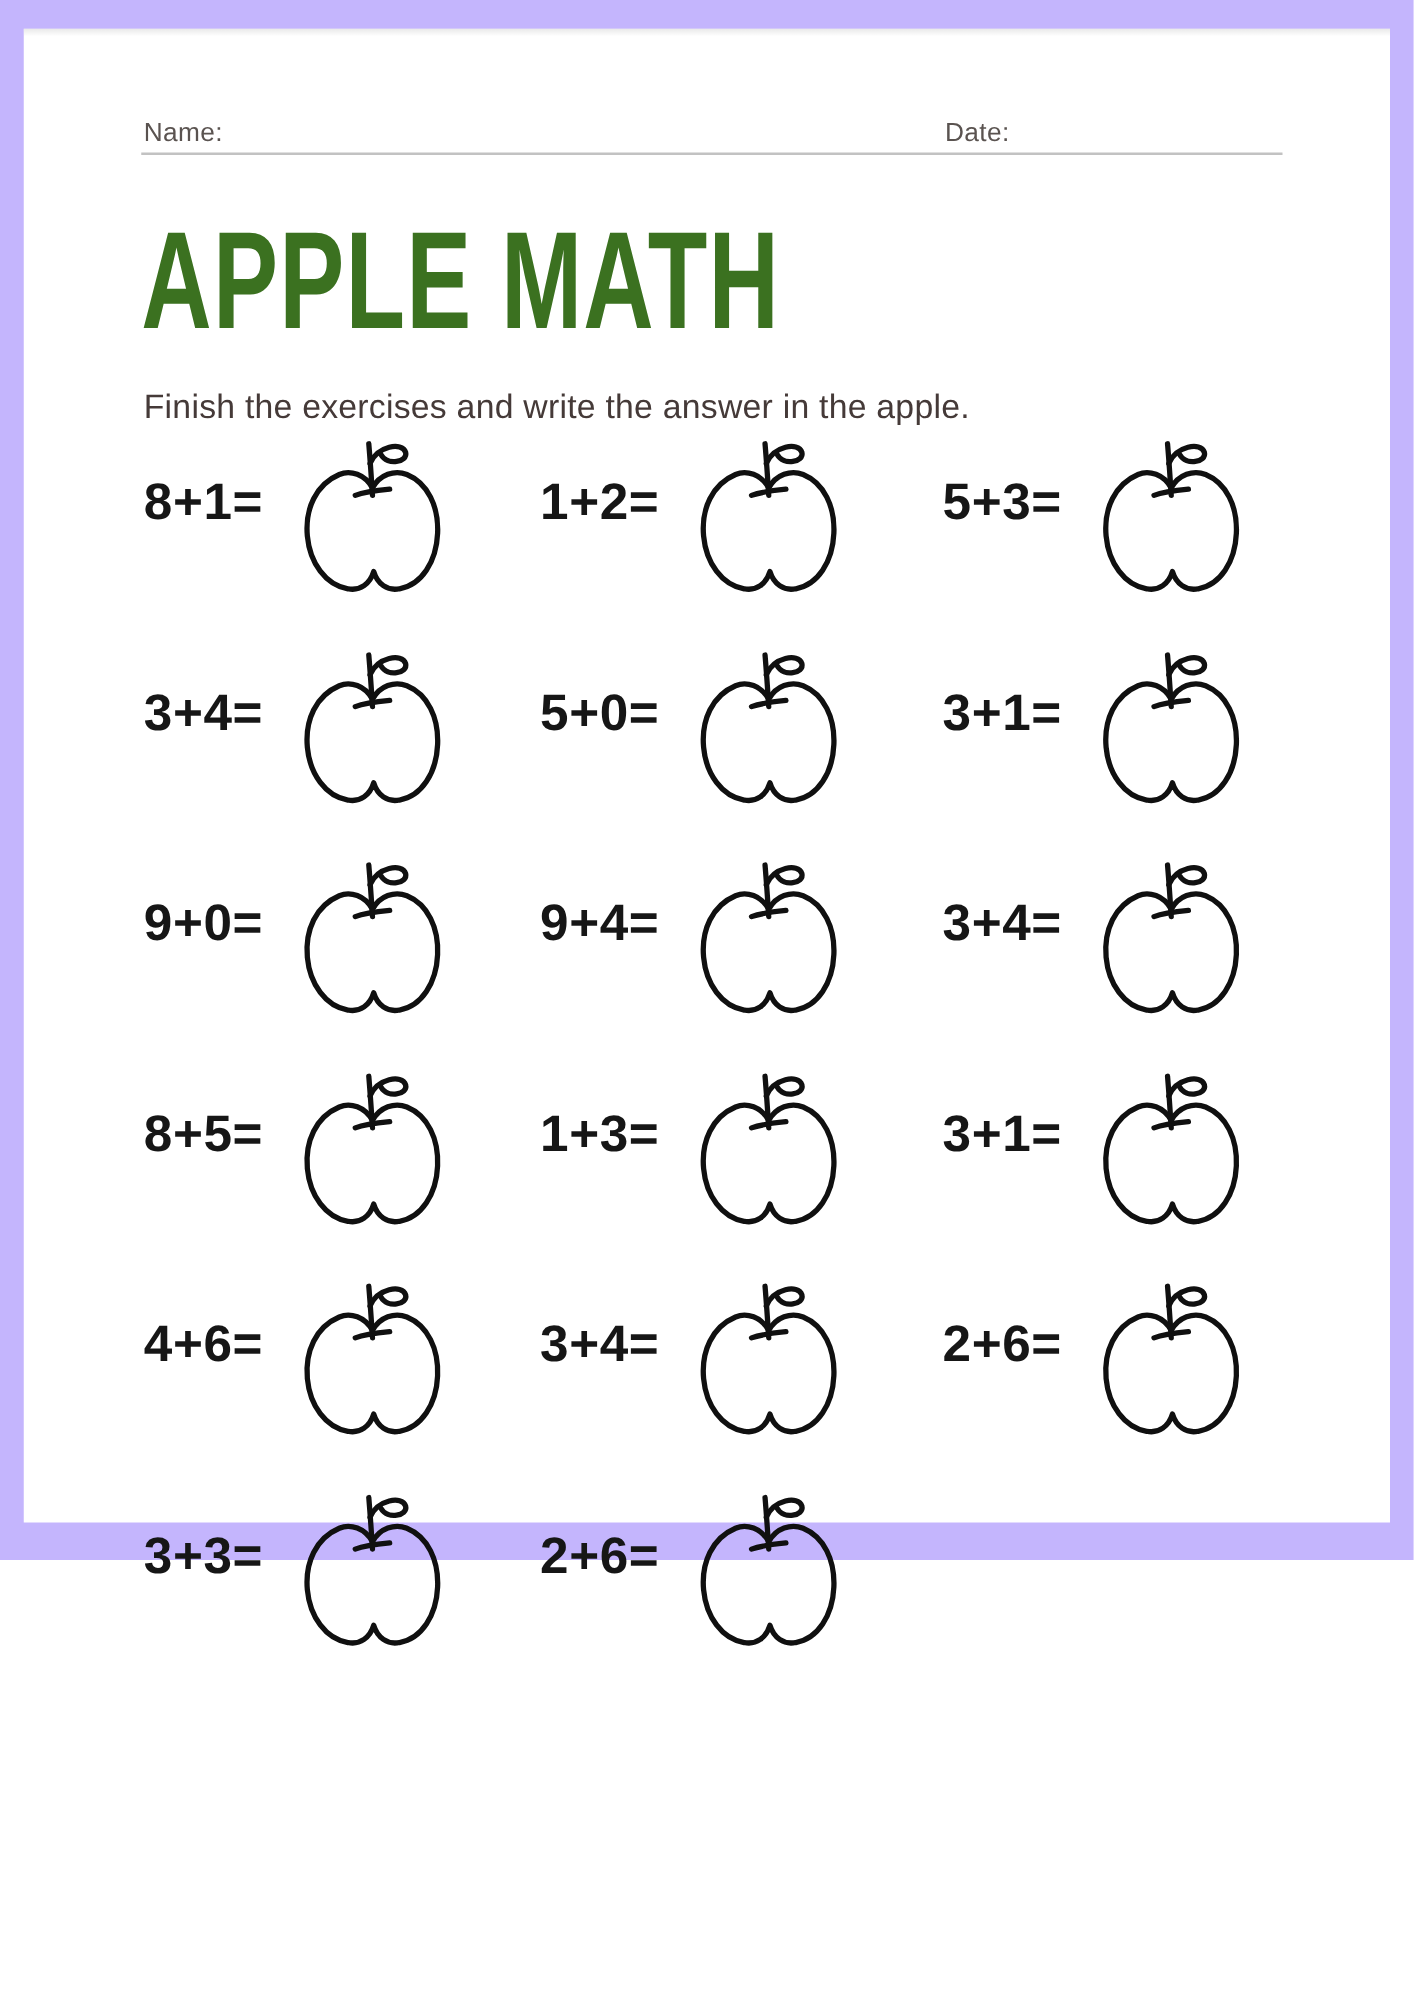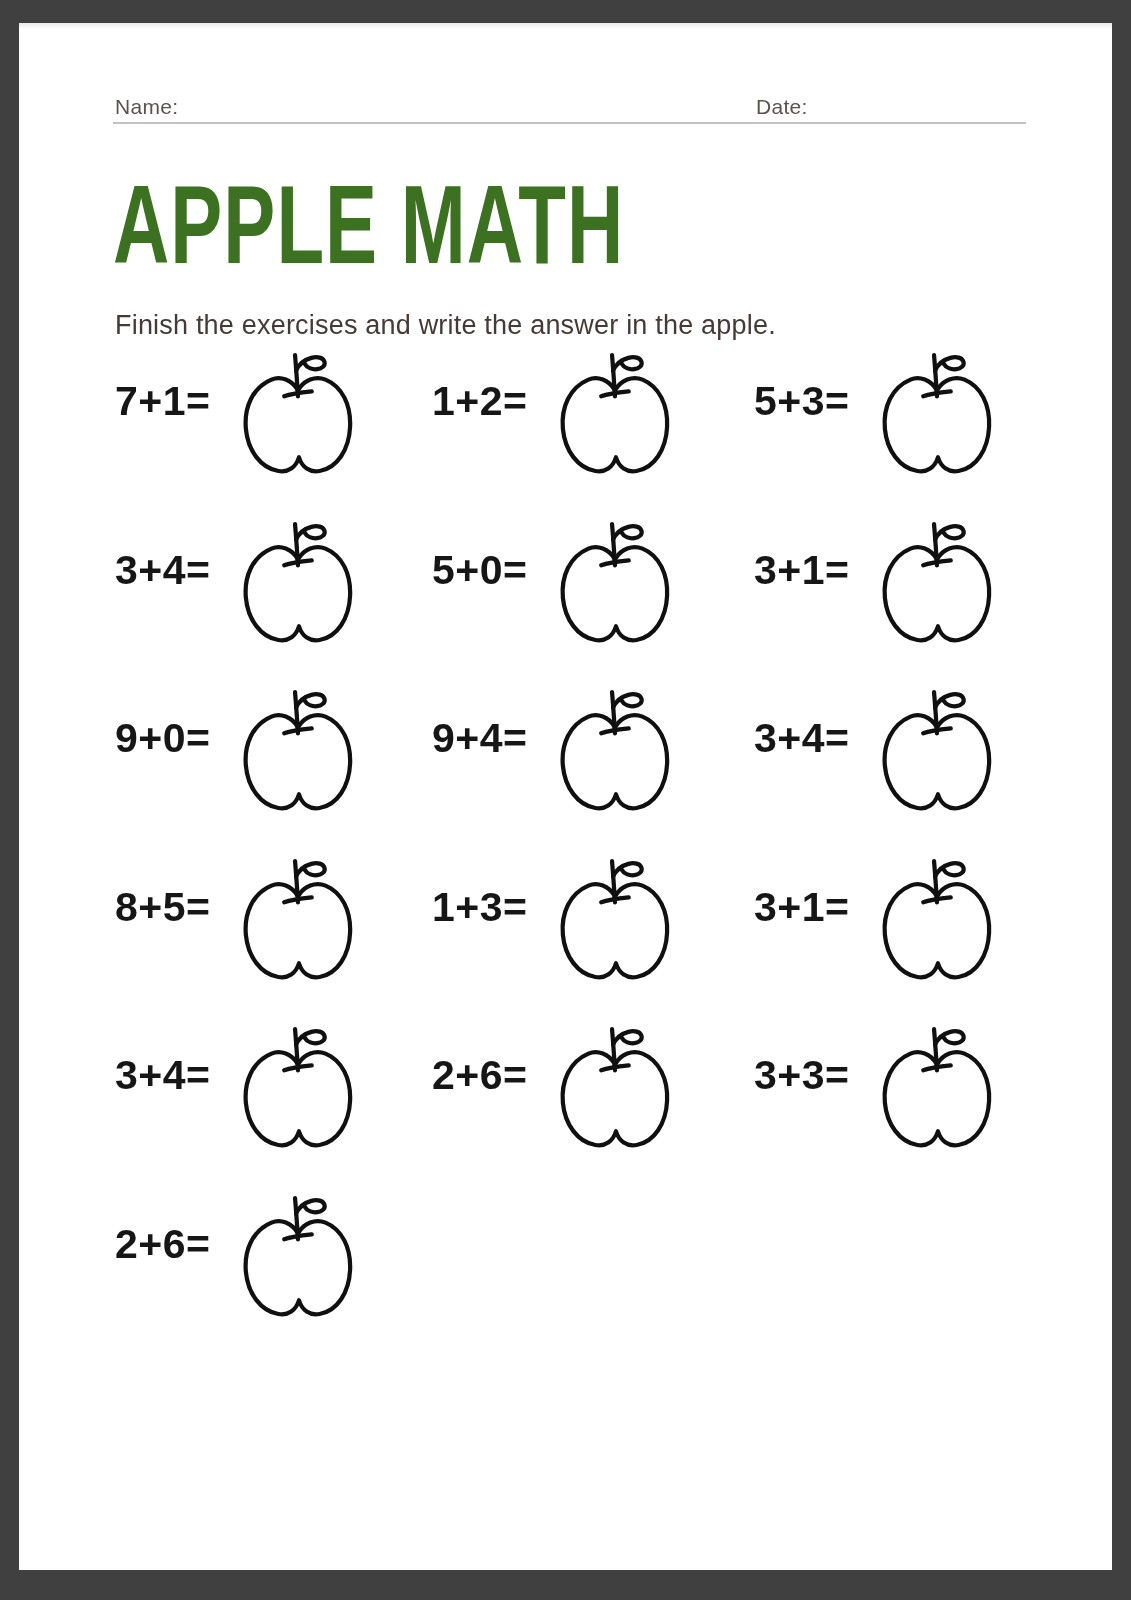--- a/index.html
+++ b/index.html
@@ -7,22 +7,22 @@
     padding: 0;
     width: 1131px;
     height: 1600px;
     overflow: hidden;
     font-family: "Liberation Sans", sans-serif;
     background: #ffffff;
   }
   .frame {
     position: relative;
     width: 1131px;
-    height: 1600px;
-    background: #404040;
+    height: 1248px;
+    background: #c4b5fd;
     box-sizing: border-box;
   }
   .sheet {
     position: absolute;
     left: 19px;
     right: 19px;
     top: 23px;
     bottom: 30px;
     background: #ffffff;
   }
@@ -120,21 +120,21 @@
 
     <div class="hdr-name">Name:</div>
     <div class="hdr-date">Date:</div>
     <div class="hdr-rule"></div>
 
     <div class="title">APPLE MATH</div>
     <div class="subtitle">Finish the exercises and write the answer in the apple.</div>
 
     <div class="grid">
   <div class="cell">
-    <div class="plabel">7+1=</div>
+    <div class="plabel">8+1=</div>
     <div class="apple-slot">
       <svg class="apple-svg" viewBox="0 0 118 128">
 
         <path d="M57 4 C58 16 59 30 60 46"></path>
 
         <path d="M46 46 C54 43 64 42 74 41"></path>
 
         <path d="M58 20 C64 6 84 2 87 11 C89 19 72 22 67 13"></path>
 
         <path d="M60 40 C54 29 42 25 33 29 C14 37 5 57 7 79 C9 101 22 119 40 122 C50 124 58 118 61 108 C64 118 72 124 82 122 C100 119 112 100 113 77 C114 55 105 36 88 29 C78 25 66 29 60 40"></path>
@@ -315,20 +315,35 @@
 
         <path d="M46 46 C54 43 64 42 74 41"></path>
 
         <path d="M58 20 C64 6 84 2 87 11 C89 19 72 22 67 13"></path>
 
         <path d="M60 40 C54 29 42 25 33 29 C14 37 5 57 7 79 C9 101 22 119 40 122 C50 124 58 118 61 108 C64 118 72 124 82 122 C100 119 112 100 113 77 C114 55 105 36 88 29 C78 25 66 29 60 40"></path>
       </svg>
     </div>
   </div>
 
+  <div class="cell">
+    <div class="plabel">4+6=</div>
+    <div class="apple-slot">
+      <svg class="apple-svg" viewBox="0 0 118 128">
+
+        <path d="M57 4 C58 16 59 30 60 46"></path>
+
+        <path d="M46 46 C54 43 64 42 74 41"></path>
+
+        <path d="M58 20 C64 6 84 2 87 11 C89 19 72 22 67 13"></path>
+
+        <path d="M60 40 C54 29 42 25 33 29 C14 37 5 57 7 79 C9 101 22 119 40 122 C50 124 58 118 61 108 C64 118 72 124 82 122 C100 119 112 100 113 77 C114 55 105 36 88 29 C78 25 66 29 60 40"></path>
+      </svg>
+    </div>
+  </div>
 
   <div class="cell">
     <div class="plabel">3+4=</div>
     <div class="apple-slot">
       <svg class="apple-svg" viewBox="0 0 118 128">
 
         <path d="M57 4 C58 16 59 30 60 46"></path>
 
         <path d="M46 46 C54 43 64 42 74 41"></path>
 

